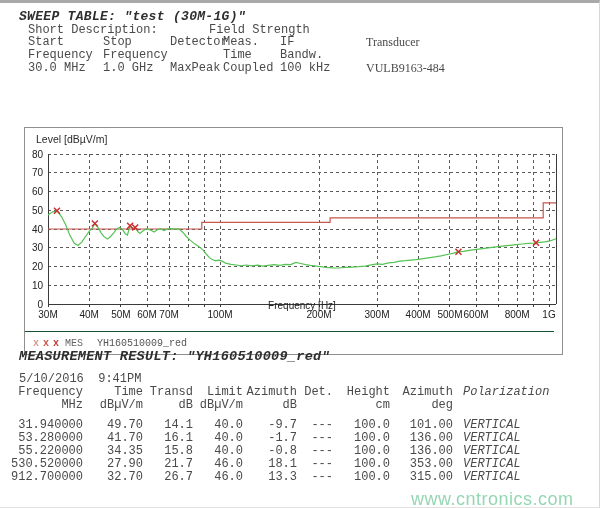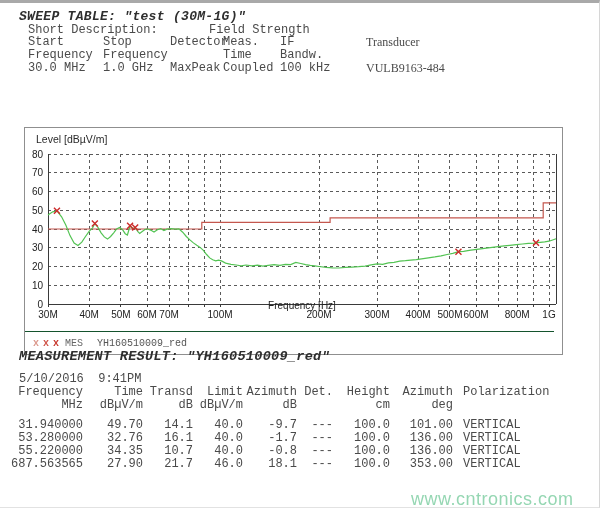--- a/index.html
+++ b/index.html
@@ -57,21 +57,21 @@
     position:absolute;left:19px;top:346px;
     font:bold italic 13.5px/16px "Liberation Mono","DejaVu Sans Mono",monospace;
     letter-spacing:.3px;color:#2e2e2e;white-space:pre;
   }
   .result-date{position:absolute;left:19px;top:370px;white-space:pre;font:12px/13px "Liberation Mono",monospace;}
   .result-table{position:absolute;left:10px;top:383px;border-collapse:collapse;table-layout:fixed;}
   .result-table td{
     font:12px/13px "Liberation Mono","DejaVu Sans Mono",monospace;color:#4a4a4a;
     white-space:pre;padding:0;text-align:right;overflow:hidden;
   }
-  .result-table td:last-child{text-align:left;padding-left:10px;}
+  .result-table td:last-child{text-align:left;padding-left:10px;font-style:italic;}
   .result-table tbody tr:first-child td{padding-top:7px;}
   col.c0{width:73px;}col.c1{width:60px;}col.c2{width:50px;}col.c3{width:50px;}
   col.c4{width:54px;}col.c5{width:36px;}col.c6{width:57px;}col.c7{width:63px;}col.c8{width:110px;}
   
   .watermark{
     position:absolute;left:411px;top:474px;
     font:18px "Liberation Sans","DejaVu Sans",sans-serif;letter-spacing:.5px;
     opacity:.8;pointer-events:none;
   }
 </style>
@@ -228,49 +228,60 @@
             <td>14.1</td>
             <td>40.0</td>
             <td>-9.7</td>
             <td>---</td>
             <td>100.0</td>
             <td>101.00</td>
             <td>VERTICAL</td>
           </tr>
           <tr>
             <td>53.280000</td>
-            <td>32.76</td>
+            <td>41.70</td>
             <td>16.1</td>
             <td>40.0</td>
             <td>-1.7</td>
             <td>---</td>
             <td>100.0</td>
             <td>136.00</td>
             <td>VERTICAL</td>
           </tr>
           <tr>
             <td>55.220000</td>
             <td>34.35</td>
-            <td>10.7</td>
+            <td>15.8</td>
             <td>40.0</td>
             <td>-0.8</td>
             <td>---</td>
             <td>100.0</td>
             <td>136.00</td>
             <td>VERTICAL</td>
           </tr>
           <tr>
-            <td>687.563565</td>
+            <td>530.520000</td>
             <td>27.90</td>
             <td>21.7</td>
             <td>46.0</td>
             <td>18.1</td>
             <td>---</td>
             <td>100.0</td>
             <td>353.00</td>
             <td>VERTICAL</td>
           </tr>
+          <tr>
+            <td>912.700000</td>
+            <td>32.70</td>
+            <td>26.7</td>
+            <td>46.0</td>
+            <td>13.3</td>
+            <td>---</td>
+            <td>100.0</td>
+            <td>315.00</td>
+            <td>VERTICAL</td>
+          </tr>
         </tbody>
     </table>
   </div>
 
   <div class="watermark" style="color: rgb(123, 205, 160); margin-top: 12px;">www.cntronics.com</div>
 </div>
 
 </body></html>

